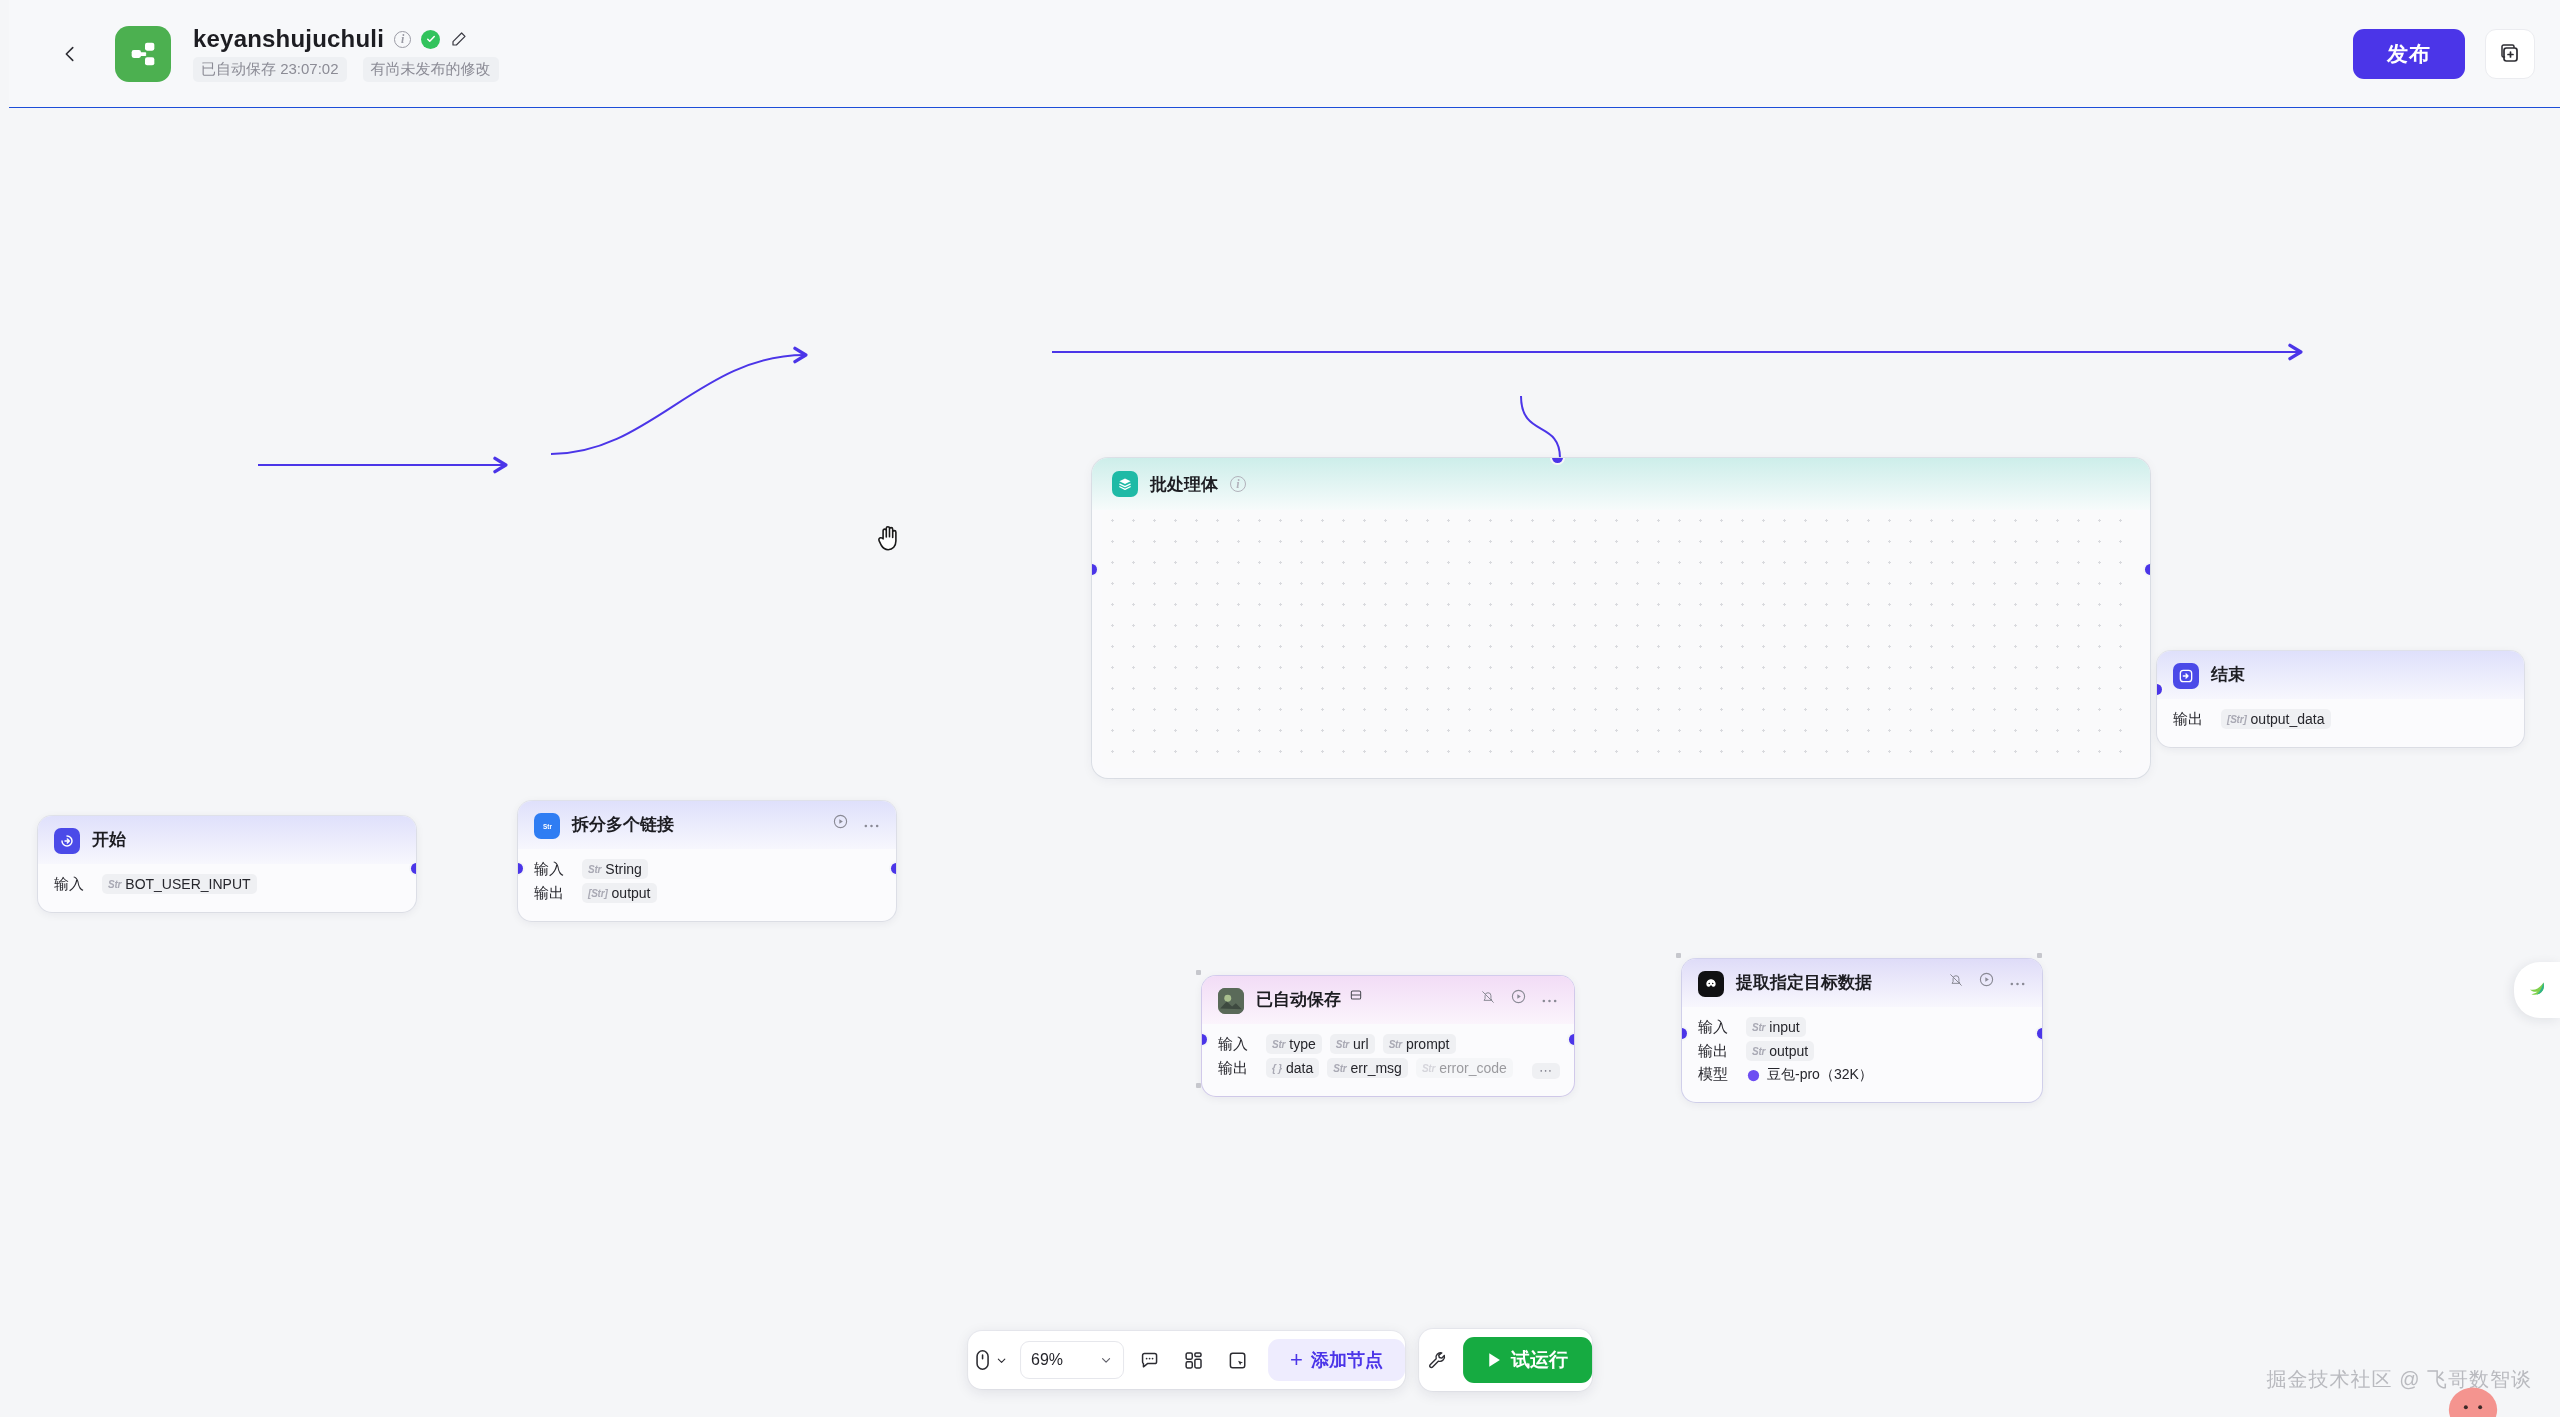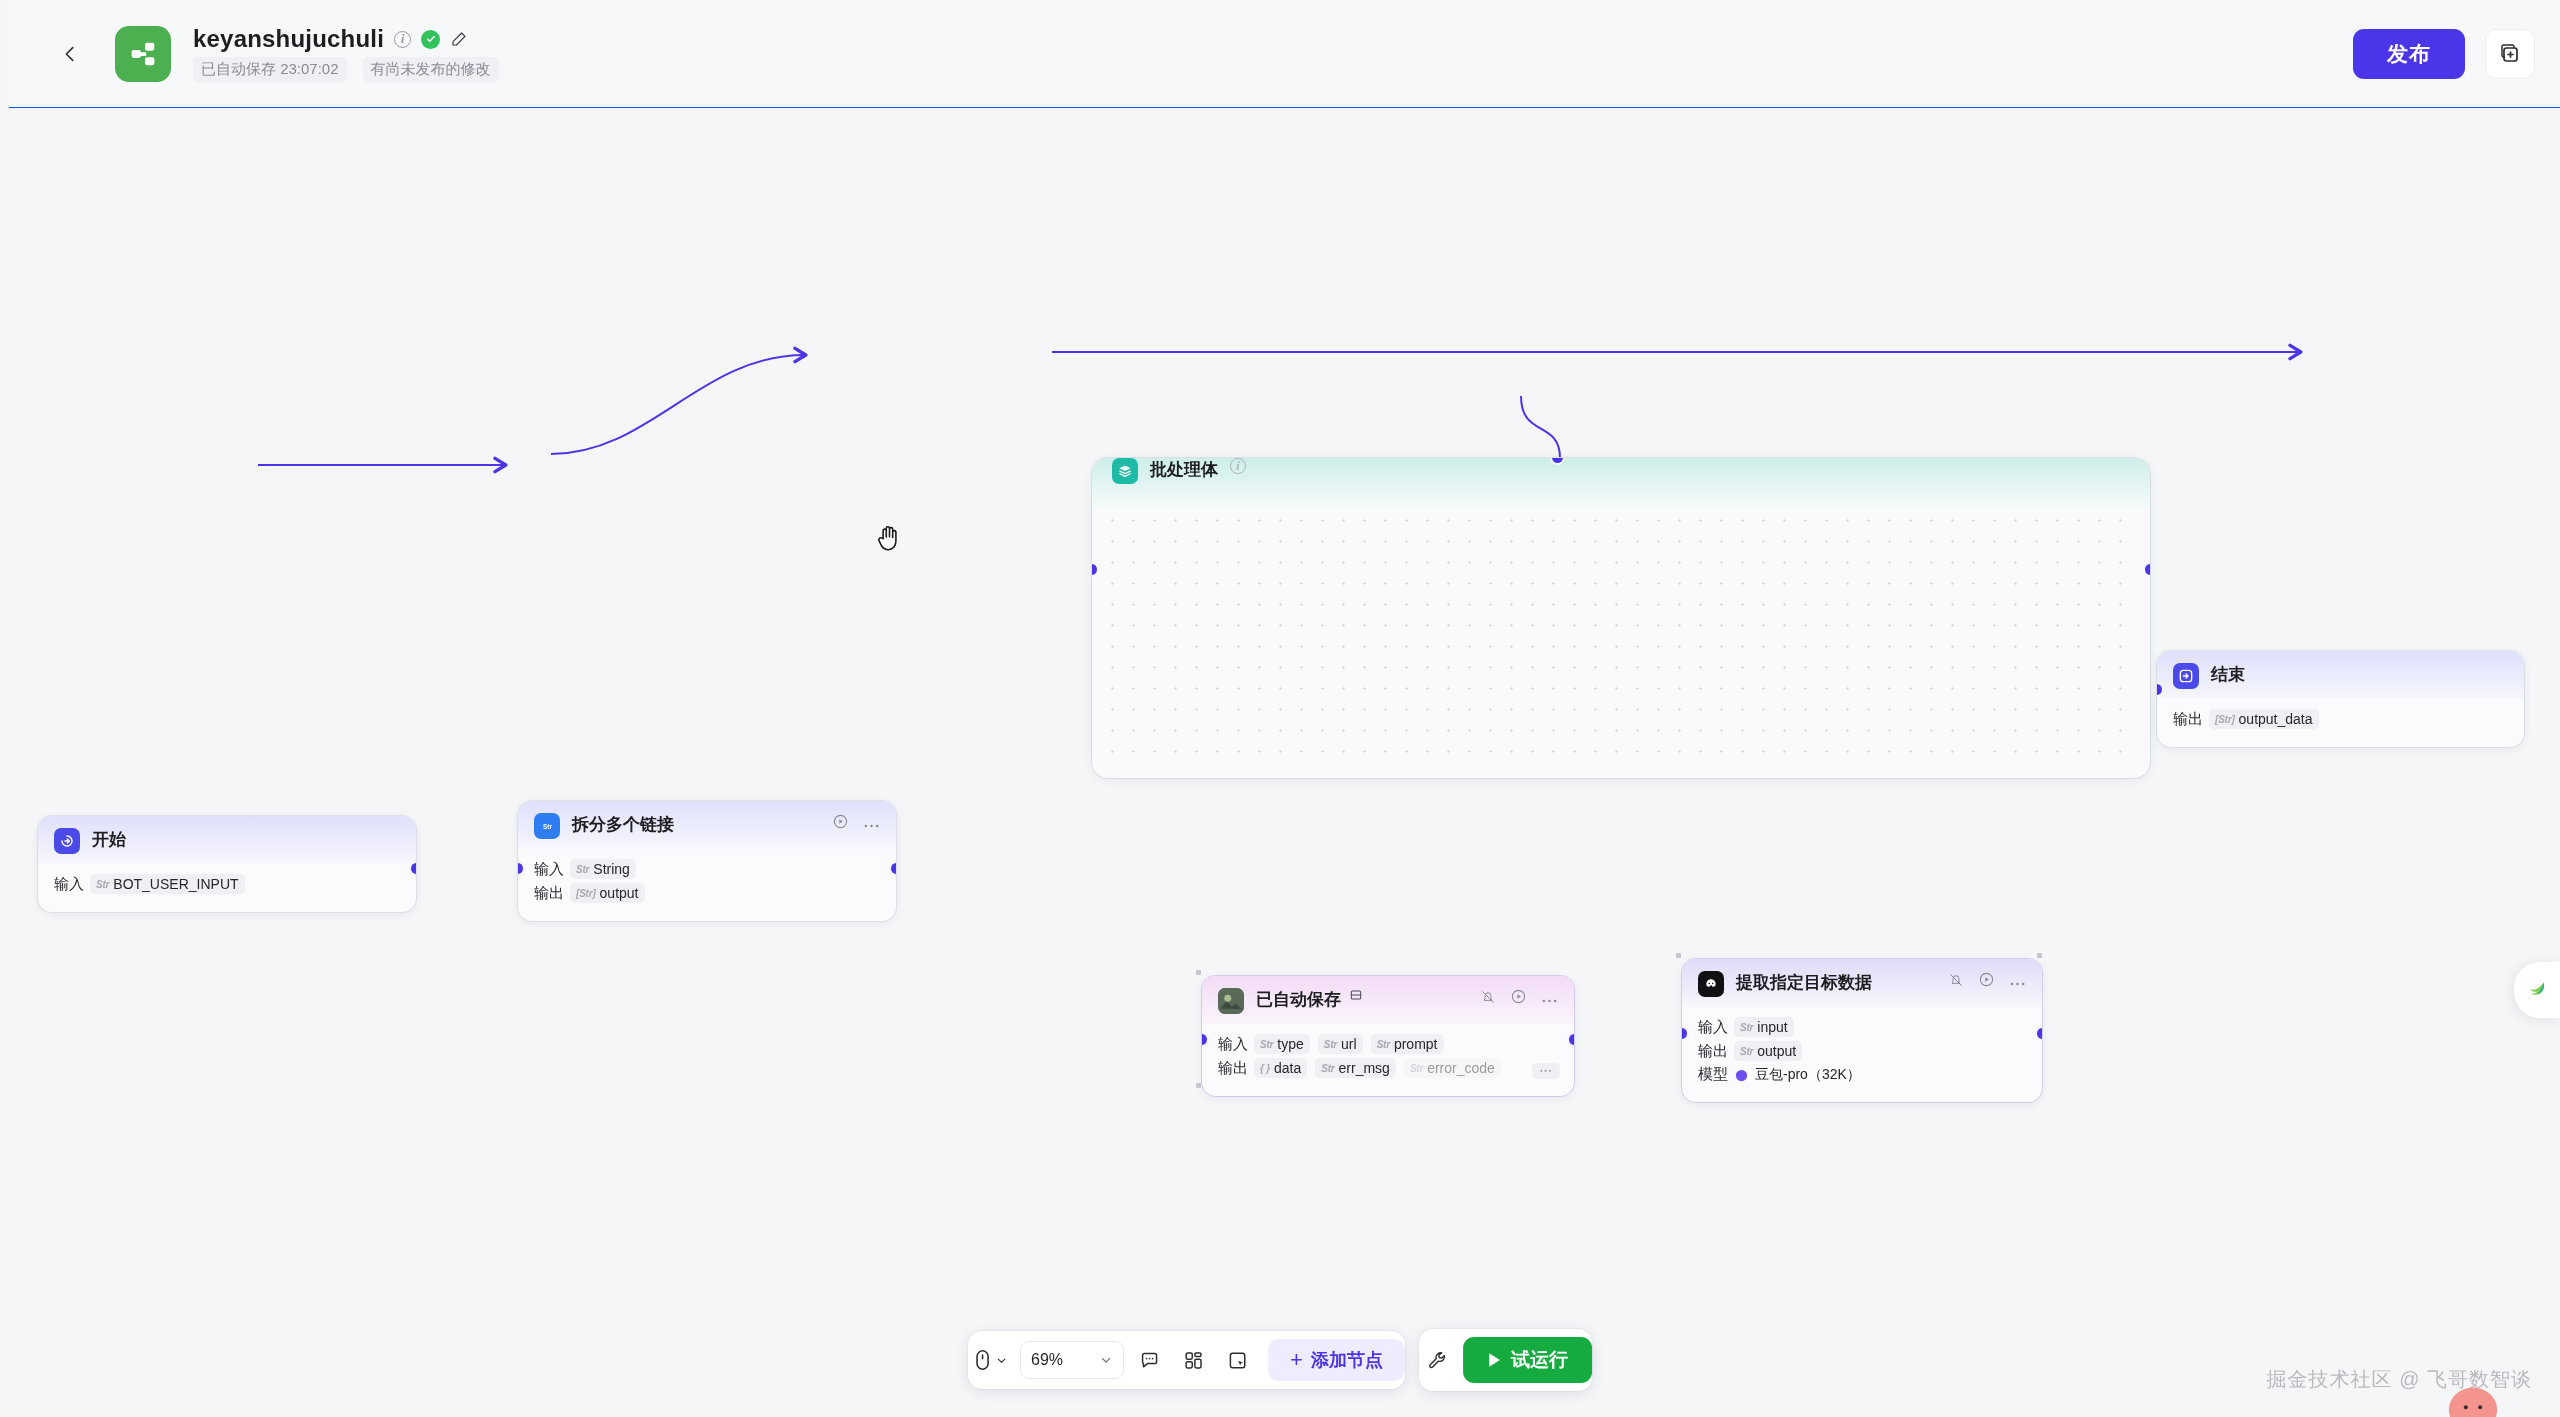--- a/index.html
+++ b/index.html
@@ -103,21 +103,21 @@
   .ico-blue   { background: #2f7df3; }
   .ico-teal   { background: #1fbaa6; }
   .ico-dark   { background: #111113; }
   .ico-photo  { background: linear-gradient(135deg,#4a5a4d,#7e8b78 45%,#3d4942); }
   .node-title { font-size: 17px; font-weight: 600; color: #1d1d22; white-space: nowrap; }
   .head-actions {
     margin-left: auto; display: flex; align-items: center; gap: 14px;
     color: #8a8a95;
   }
   .node-body { padding: 6px 16px 14px 16px; }
-  .row { display: flex; align-items: flex-end; gap: 4px; margin: 4px 0; }
+  .row { display: flex; align-items: flex-end; gap: 16px; margin: 4px 0; }
   .row-label { font-size: 15px; color: #2a2a30; font-weight: 500; width: 32px; flex: none; }
   .ports { display: flex; align-items: center; gap: 8px; flex-wrap: nowrap; }
   .port {
     display: inline-flex; align-items: center; gap: 4px;
     background: #eff0f3; border-radius: 5px; padding: 2px 6px;
     font-size: 14px; color: #26262c;
   }
   .ptype { font-size: 10px; color: #a9a9b4; font-weight: 700; letter-spacing: -.2px; font-style: italic; }
   .more-chip {
     background: #eff0f3; border-radius: 5px; padding: 3px 7px;
@@ -129,21 +129,21 @@
   }
 
   
   .group {
     position: absolute; border-radius: 16px;
     background: #fafafc;
     box-shadow: 0 2px 12px rgba(30,35,60,.06), 0 0 0 1px rgba(222,226,232,.9);
     overflow: hidden;
   }
   .group-head {
-    height: 52px; display: flex; gap: 12px;
+    height: 52px; display: flex; align-items: center; gap: 12px;
     padding: 0 20px;
     background: linear-gradient(180deg,#cdeeea 0%, #eaf7f6 70%, #f7fbfb 100%);
   }
   .group-title { font-size: 17px; font-weight: 600; color: #1d1d22; }
   .group-canvas {
     position: absolute; left: 10px; right: 10px; top: 52px; bottom: 10px;
     background-color: #fafafb;
     background-image: radial-gradient(circle, #d9dade 1.1px, transparent 1.2px);
     background-size: 21px 21px;
     border-radius: 10px;

